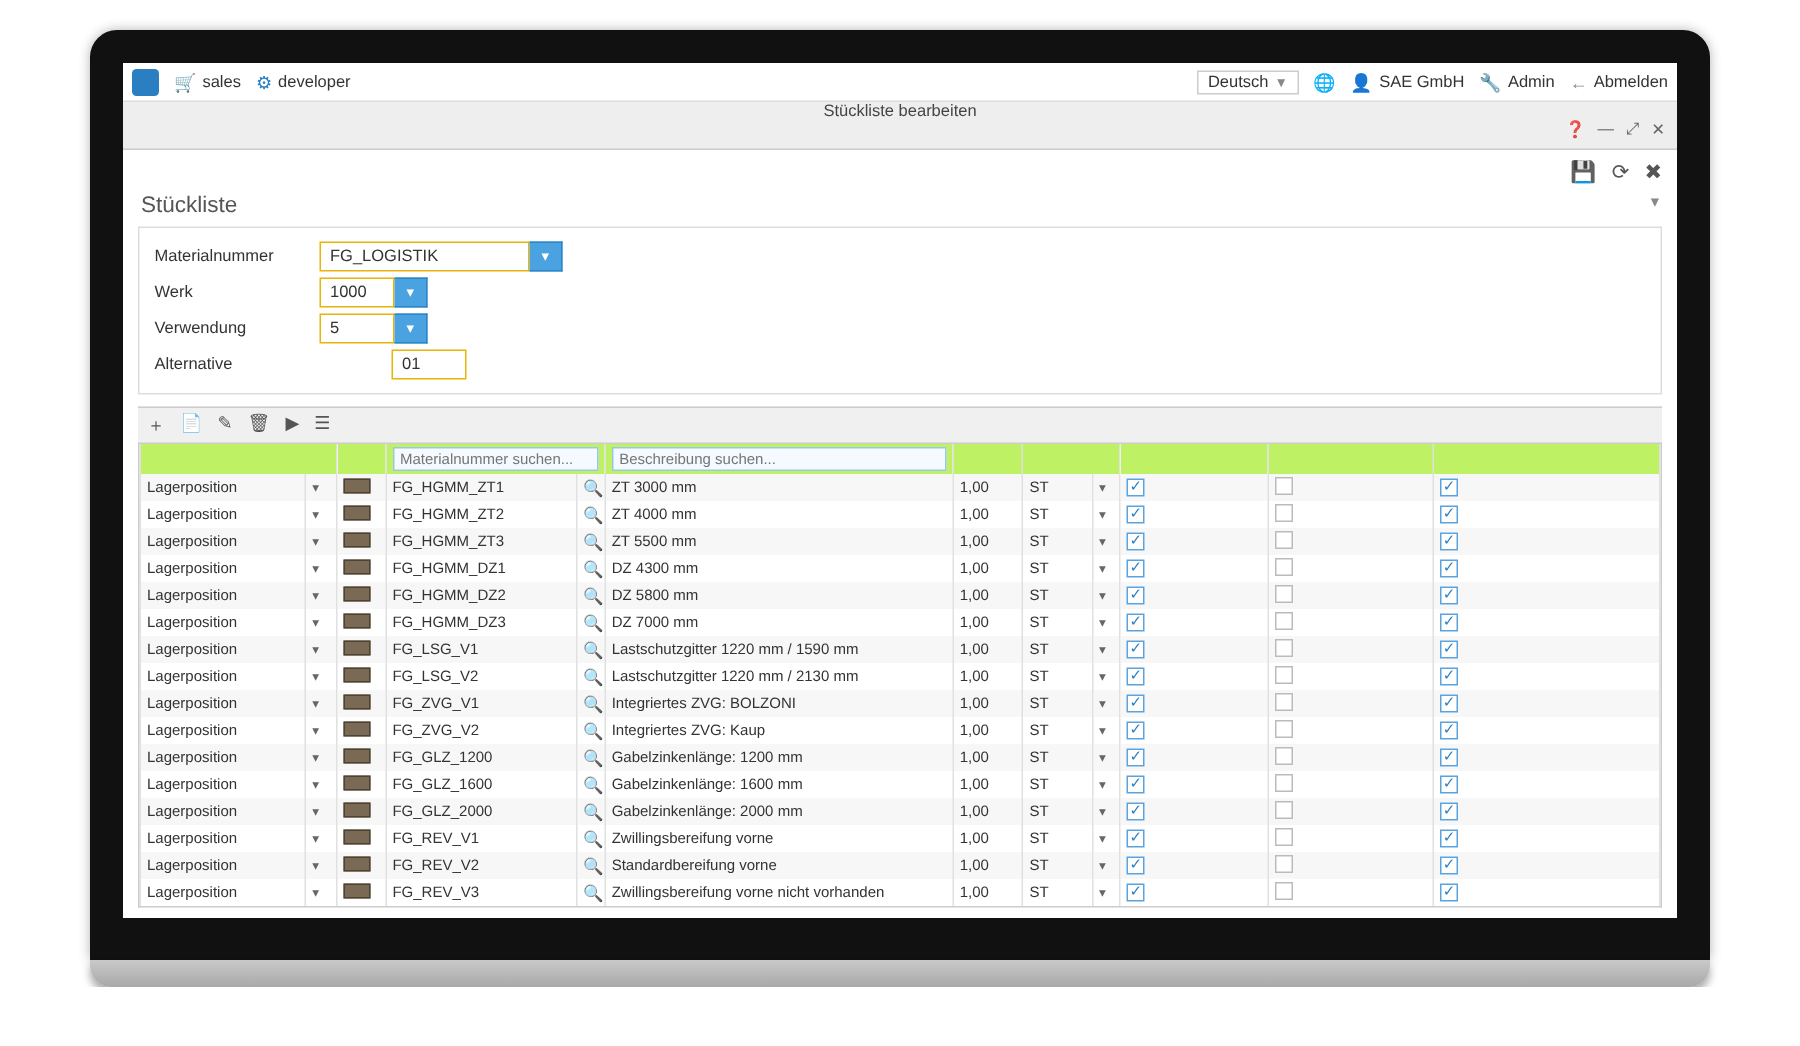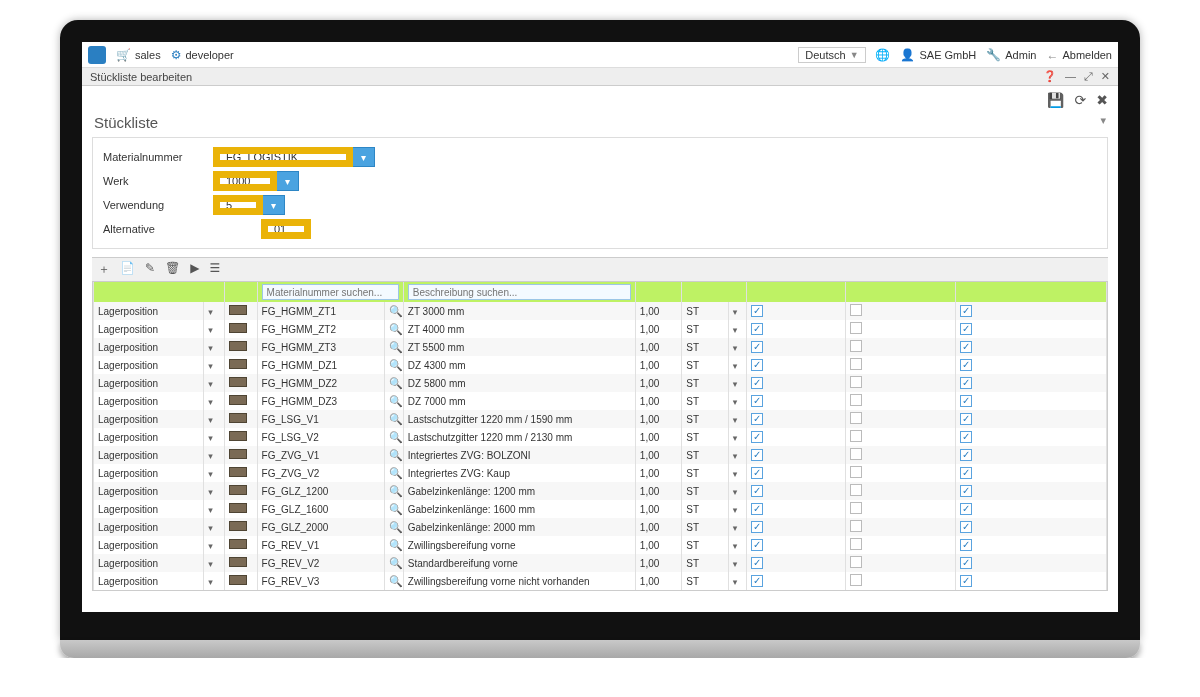--- a/index.html
+++ b/index.html
@@ -50,22 +50,22 @@
     display:inline-block;
   }
   .topnav-item{display:flex;align-items:center;gap:4px;color:#333;cursor:pointer}
   .spacer{flex:1}
   .lang-select{border:1px solid #ccc;padding:1px 6px;display:flex;align-items:center;gap:4px}
   .lang-select .chev{font-size:9px;color:#888}
   .navicon{color:#888;font-size:12px}
 
   
   .tabbar{
-    height:18px;background:#eee;border-bottom:1px solid #ccc;
-    display:flex;align-items:center;padding:0 8px;font-size:11px;color:#444;
+    height:32px;background:#eee;border-bottom:1px solid #ccc;
+    display:flex;align-items:center;padding:0 8px;font-size:11px;color:#444;flex-direction:column;
   }
   .tabbar .right-icons{margin-left:auto;display:flex;gap:8px;color:#666}
 
   
   .form-top-icons{
     display:flex;justify-content:flex-end;gap:10px;padding:6px 10px 2px;
     color:#555;font-size:14px;
   }
   .form-top-icons span{cursor:pointer}
 
@@ -77,21 +77,21 @@
   .section-title .chev{margin-left:auto;font-size:11px;color:#888;cursor:pointer}
 
   
   .form-block{
     border:1px solid #ddd;margin:0 10px 8px;padding:6px 10px;
   }
   .form-row{display:flex;align-items:center;height:22px;margin:2px 0}
   .form-label{width:110px;color:#333;font-size:11px}
   .input-wrap{display:flex;align-items:stretch}
   .form-input{
-    border:7px solid #eab308;background:#fff;color:#333;font-size:11px;
+    border:1px solid #eab308;background:#fff;color:#333;font-size:11px;
     padding:2px 6px;height:20px;
   }
   .drop-btn{
     width:22px;height:20px;background:#4aa3e0;color:#fff;
     display:flex;align-items:center;justify-content:center;font-size:10px;
     border:1px solid #2d86c5;border-left:none;cursor:pointer;
   }
 
   
   .grid-toolbar{
@@ -192,21 +192,21 @@
         <div class="form-row">
           <span class="form-label">Materialnummer</span>
           <span class="input-wrap">
             <input class="form-input" style="width: 140px;" value="FG_LOGISTIK">
             <span class="drop-btn">▾</span>
           </span>
         </div>
         <div class="form-row">
           <span class="form-label">Werk</span>
           <span class="input-wrap">
-            <input class="form-input" style="width: 64px;" value="1000">
+            <input class="form-input" style="width: 50px;" value="1000">
             <span class="drop-btn">▾</span>
           </span>
         </div>
         <div class="form-row">
           <span class="form-label">Verwendung</span>
           <span class="input-wrap">
             <input class="form-input" style="width: 50px;" value="5">
             <span class="drop-btn">▾</span>
           </span>
         </div>

